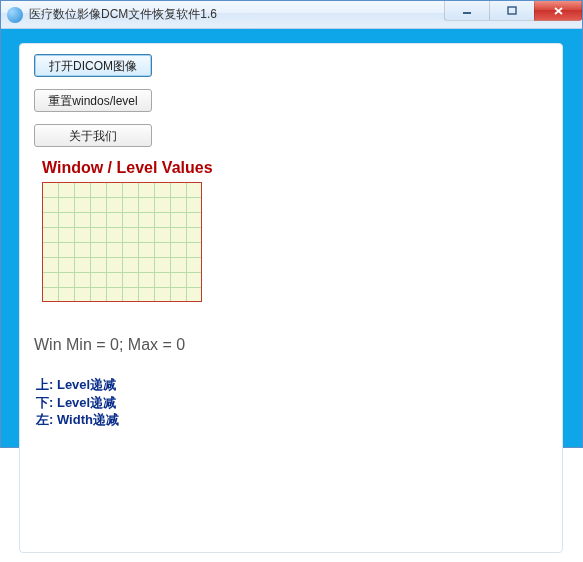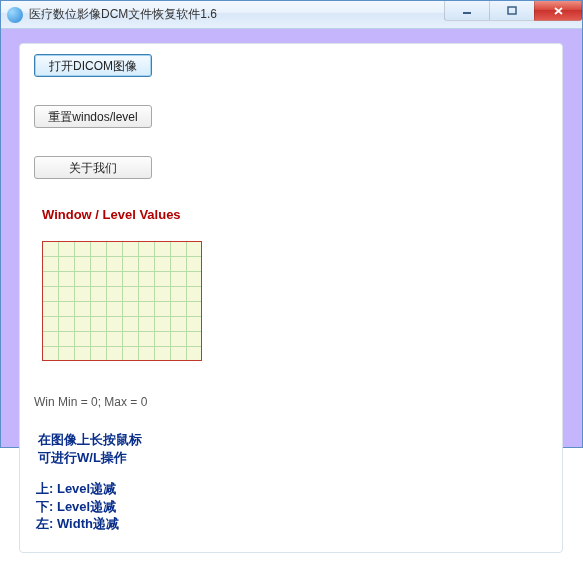--- a/index.html
+++ b/index.html
@@ -9,21 +9,21 @@
     font-size: 12px;
     background: #fff;
     width: 583px;
     height: 562px;
     overflow: hidden;
   }
   .window {
     width: 583px;
     height: 448px;
     border: 1px solid #5a8fc7;
-    background: #c4b5fd;
+    background: #0ea5e9;
     position: relative;
   }
   .titlebar {
     height: 28px;
     background: linear-gradient(to bottom, #f4f9ff 0%, #e8f1fb 45%, #d9e8f8 46%, #e6f0fb 100%);
     border-bottom: 1px solid #b8d0e8;
     display: flex;
     align-items: center;
     padding: 0 0 0 6px;
     position: relative;
@@ -85,34 +85,34 @@
     width: 118px;
     height: 23px;
     line-height: 21px;
     text-align: center;
     font-family: "SimSun", Arial, sans-serif;
     font-size: 12px;
     color: #222;
     background: linear-gradient(to bottom, #fdfdfd, #ececec);
     border: 1px solid #a7a7a7;
     border-radius: 3px;
-    margin-bottom: 28px;
+    margin-bottom: 12px;
     cursor: pointer;
   }
   .btn.focused {
     border: 1px solid #3c7fb1;
     background: linear-gradient(to bottom, #f5fbff, #d5ecfc);
     box-shadow: inset 0 0 0 1px #a3d3f2;
   }
   .section-title {
     color: #b00000;
     font-weight: bold;
-    font-size: 13px;
+    font-size: 16px;
     font-family: Arial, sans-serif;
-    margin: 6px 0 19px 8px;
+    margin: 6px 0 5px 8px;
   }
   .grid-wrap {
     margin-left: 8px;
   }
   .grid {
     width: 160px;
     height: 120px;
     border: 1px solid #c0392b;
     background-color: #f6f9d9;
     background-image:
@@ -127,21 +127,21 @@
   .val-bold {
     color: #7a0fa0;
     font-weight: bold;
     font-size: 13px;
     font-family: Arial, sans-serif;
     margin-left: 14px;
     line-height: 1.35;
   }
   .val-plain {
     color: #555;
-    font-size: 12px;
+    font-size: 16px;
     font-family: Arial, sans-serif;
     margin-top: 10px;
     margin-left: 0;
   }
   .instructions {
     margin-top: 22px;
     color: #0a2f8a;
     font-weight: bold;
     font-size: 13px;
     line-height: 1.35;
@@ -186,24 +186,20 @@
       <div class="section-title">Window / Level Values</div>
       <div class="grid-wrap">
         <div class="grid"></div>
       </div>
 
       <div class="values">
         <div class="val-plain">Win Min = 0; Max = 0</div>
       </div>
 
       <div class="instructions">
-        <div class="block1">
-          <div>在图像上长按鼠标</div>
-          <div> 可进行W/L操作</div>
-        </div>
         <div class="block2">
           <div>上: Level递减</div>
           <div>下: Level递减</div>
           <div>左: Width递减</div>
 
         </div>
       </div>
 
     </div>
   </div>

